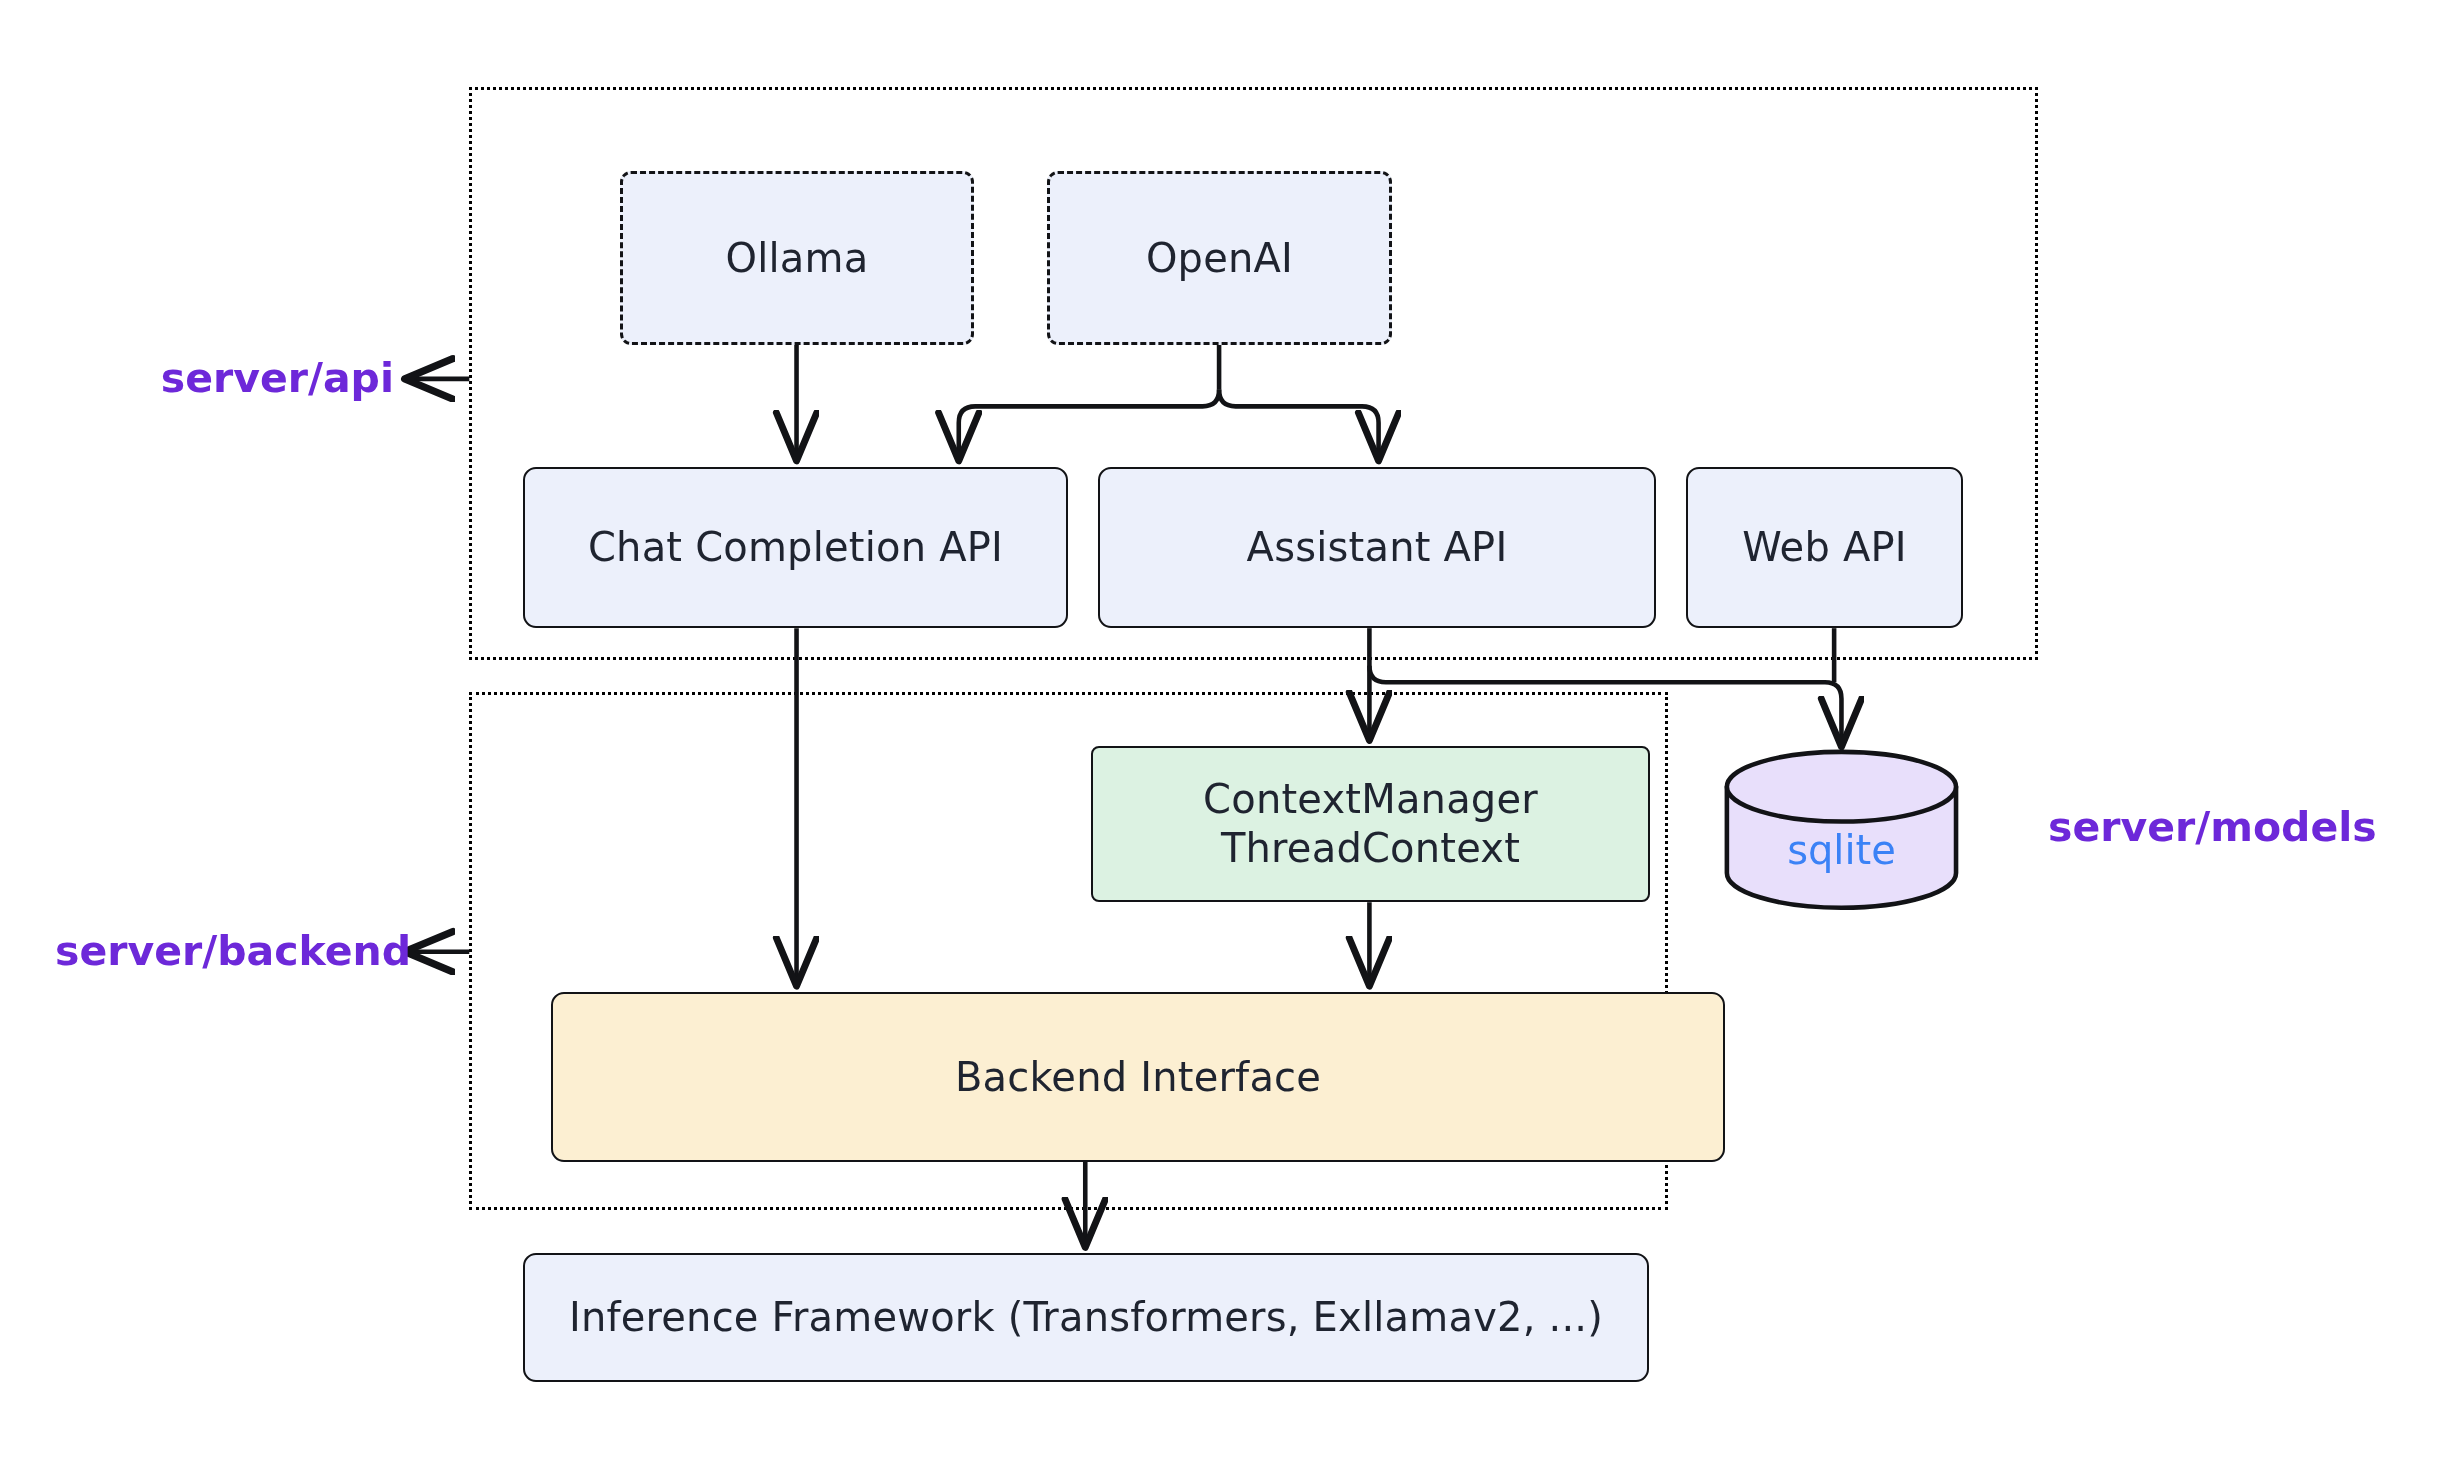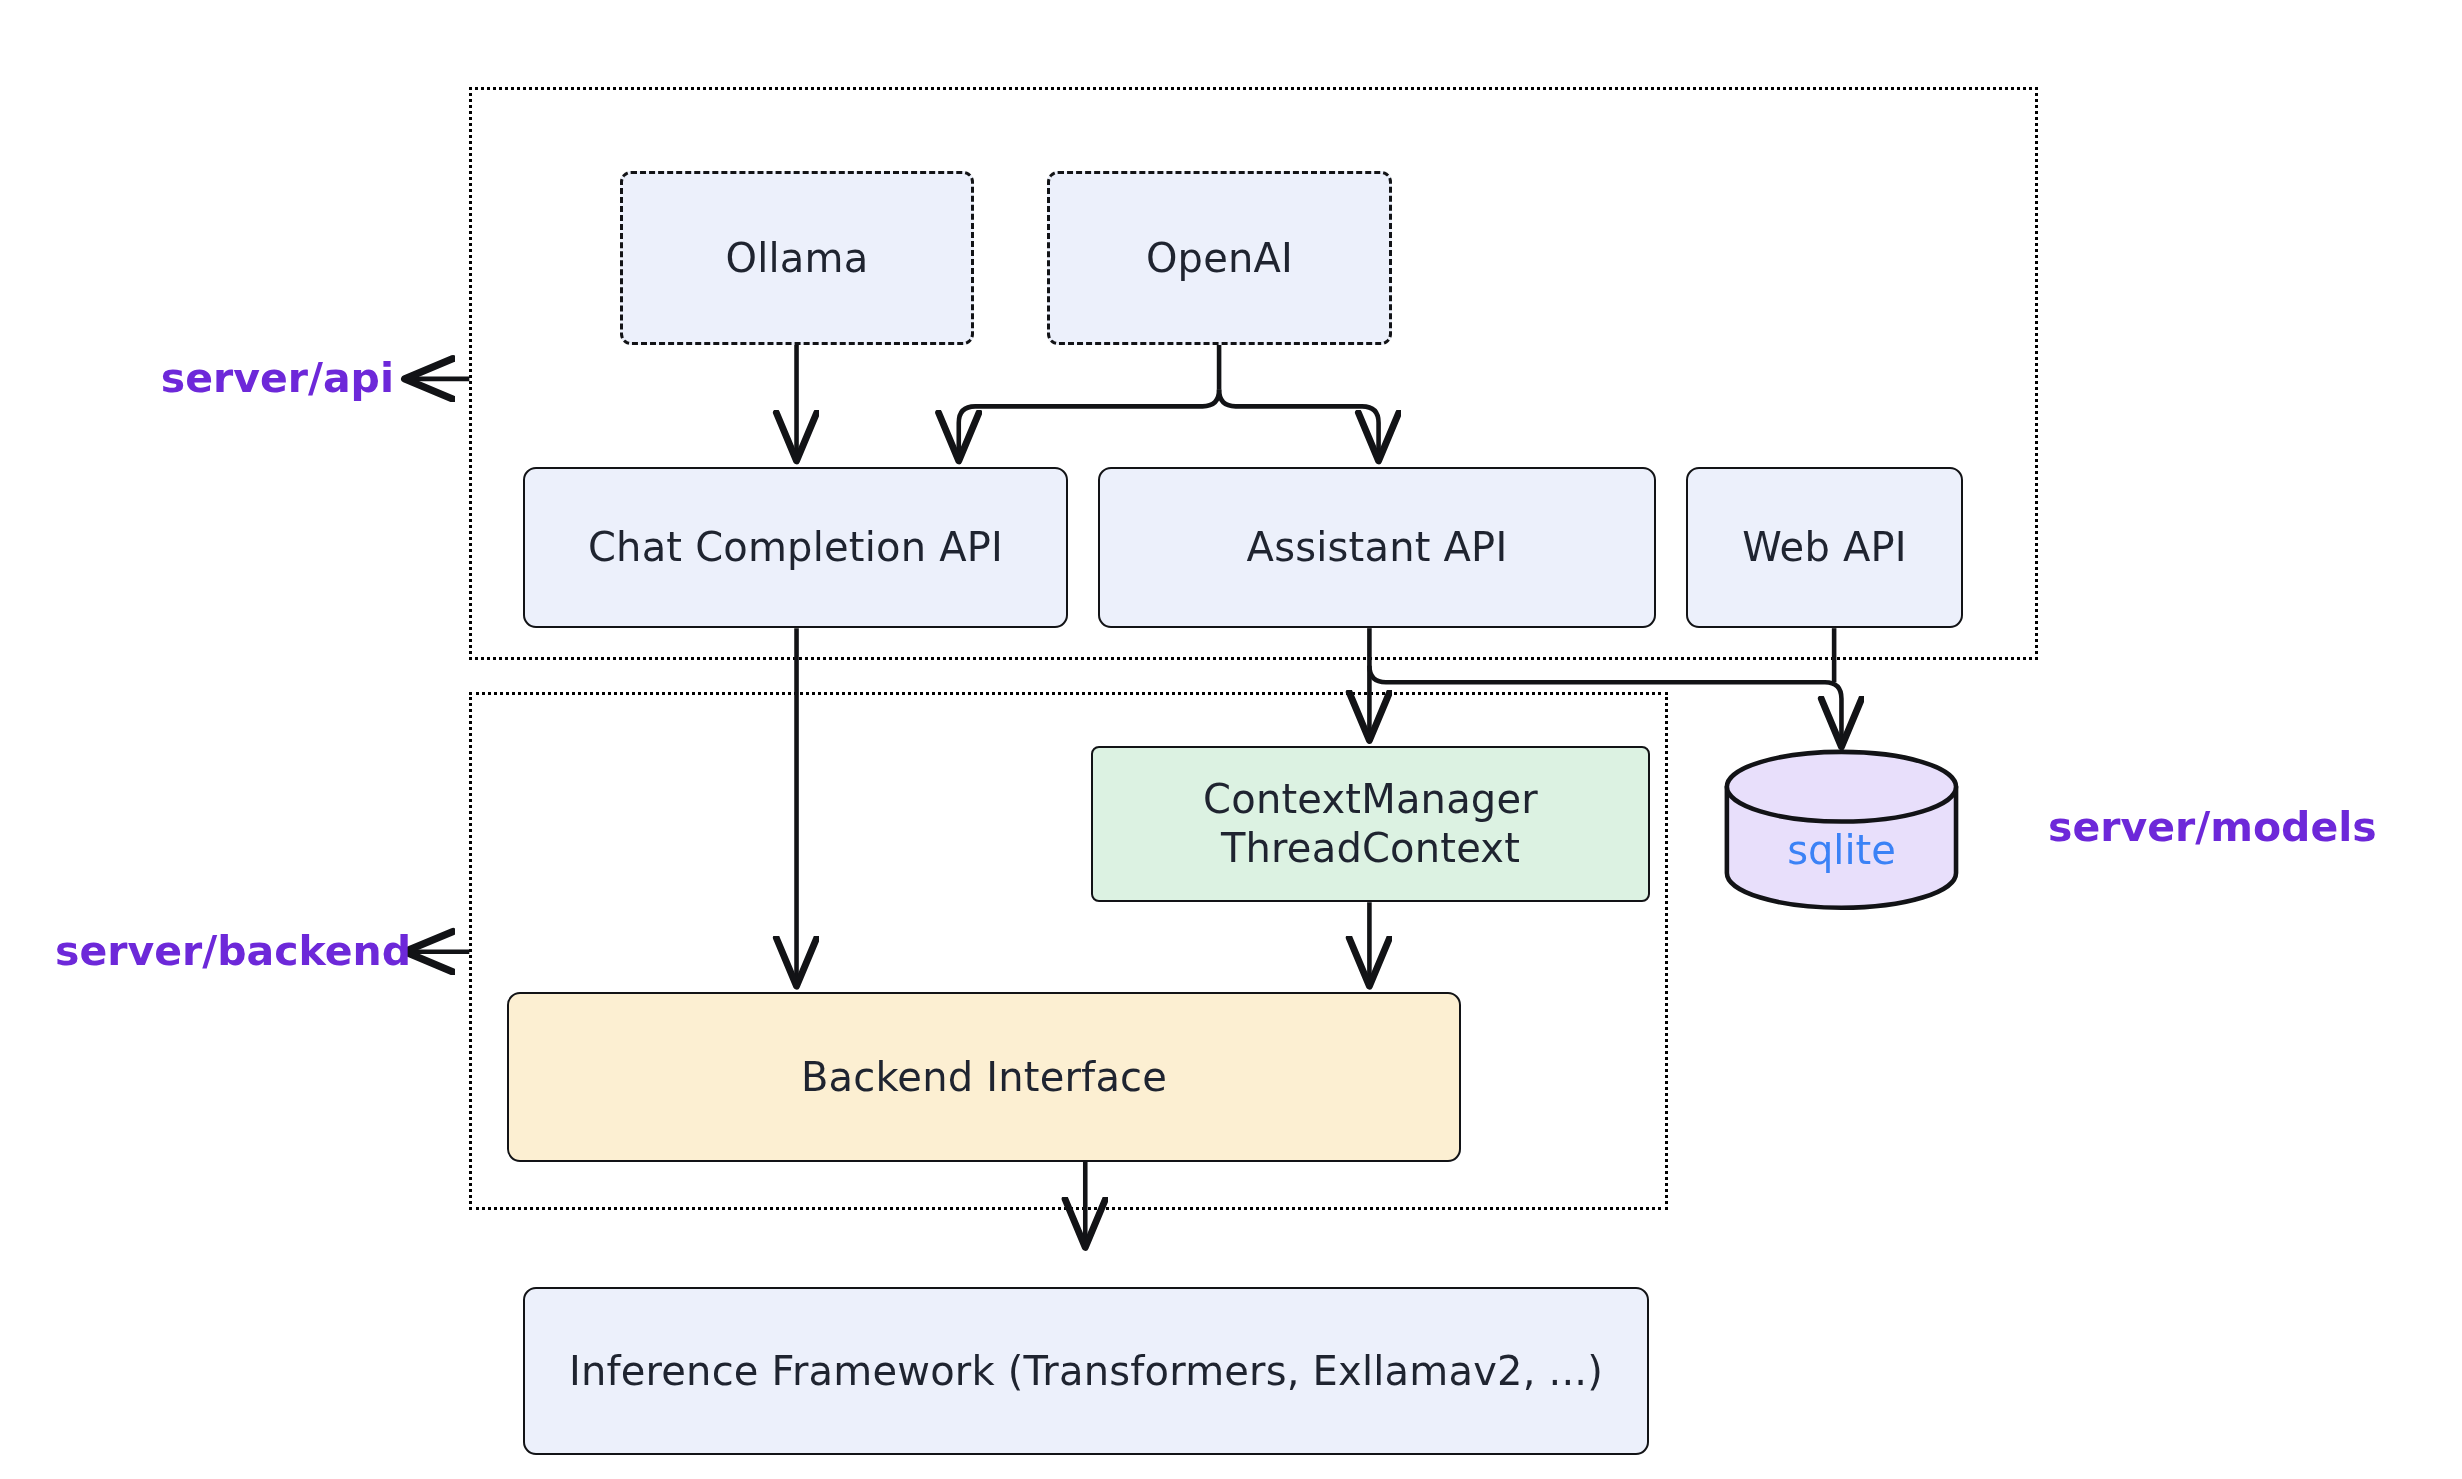--- a/index.html
+++ b/index.html
@@ -127,23 +127,23 @@
 ThreadContext</div>
 
   <svg class="layer" viewBox="0 0 2686 1614" xmlns="http://www.w3.org/2000/svg" style="pointer-events:none;">
     <g>
       <path d="M 1884,858 L 1884,952 A 125,38 0 0 0 2134,952 L 2134,858 Z" fill="#e8dffb" stroke="#121316" stroke-width="5" stroke-linejoin="round"></path>
       <ellipse cx="2009" cy="858" rx="125" ry="38" fill="#e8dffb" stroke="#121316" stroke-width="5"></ellipse>
     </g>
   </svg>
   <div class="cyl-label" style="left:1727px; top:830px; width:229px;">sqlite</div>
 
-  <div class="node-box fill-yellow" style="left:507px; top:992px; width:954px; height:170px;">Backend Interface</div>
+  <div class="node-box fill-yellow" style="left:551px; top:992px; width:1174px; height:170px;">Backend Interface</div>
 
-  <div class="node-box fill-blue" style="left:523px; top:1253px; width:1126px; height:168px;margin-top:34px;">Inference Framework (Transformers, Exllamav2, ...)</div>
+  <div class="node-box fill-blue" style="left:523px; top:1253px; width:1126px; height:129px;">Inference Framework (Transformers, Exllamav2, ...)</div>
 
   <div class="side-label right-align" style="left:128px; top:358px; width:266px;">server/api</div>
 
   <div class="side-label right-align" style="left:55px; top:931px; width:339px;">server/backend</div>
 
   <div class="side-label" style="left:2048px; top:807px;">server/models</div>
 
 </div>
 
 

